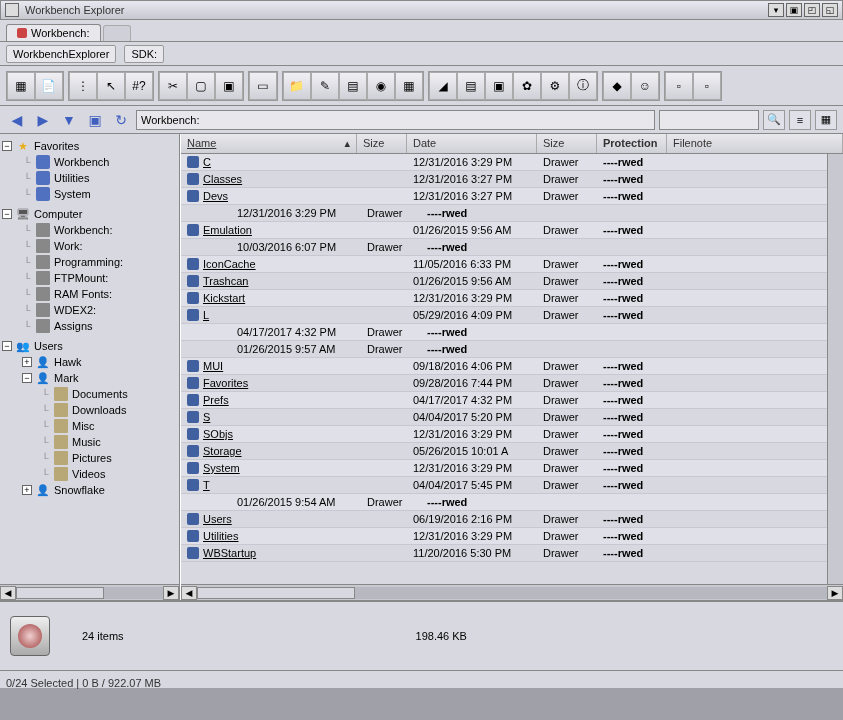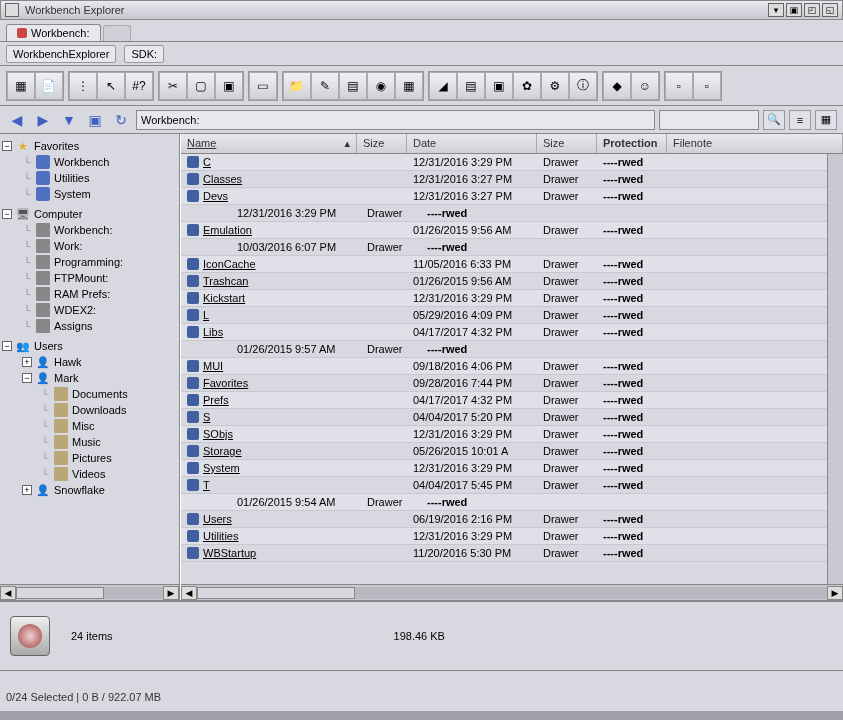--- a/index.html
+++ b/index.html
@@ -53,24 +53,24 @@
 .row:nth-child(odd) { background: #e0e0e8; }
 .row:nth-child(even) { background: #d8d8e0; }
 .row > div { padding: 0 6px; white-space: nowrap; overflow: hidden; }
 .row .col-name { display: flex; align-items: center; gap: 4px; }
 .drawer-ico { width: 12px; height: 12px; background: #4060a0; border-radius: 2px; flex-shrink: 0; }
 .hscroll { height: 16px; background: #c8c8d0; border-top: 1px solid #888; display: flex; align-items: center; }
 .hscroll .arrow { width: 16px; height: 14px; border: 1px solid #888; background: #ddd; display: flex; align-items: center; justify-content: center; font-size: 9px; }
 .hscroll .track { flex: 1; height: 12px; background: #b8b8c0; position: relative; }
 .hscroll .thumb { position: absolute; height: 12px; background: #d8d8e0; border: 1px solid #888; }
 .vscroll { position: absolute; right: 0; top: 20px; bottom: 16px; width: 16px; background: #c8c8d0; border-left: 1px solid #888; }
-.bottom-panel { height: 70px; background: #d8d8e0; border-top: 2px solid #888; display: flex; align-items: center; padding: 0 10px; gap: 21px; }
+.bottom-panel { height: 70px; background: #d8d8e0; border-top: 2px solid #888; display: flex; align-items: center; padding: 0 10px; gap: 32px; }
 .hd-ico { width: 40px; height: 40px; background: linear-gradient(#eee, #aaa); border: 1px solid #666; border-radius: 4px; display: flex; align-items: center; justify-content: center; }
 .hd-ico::after { content: ""; width: 24px; height: 24px; border-radius: 50%; background: radial-gradient(#f0d0d0, #a04040); }
-.status { height: 18px; background: #d8d8e0; border-top: 1px solid #888; padding: 20px 6px; color: #333; }
+.status { height: 18px; background: #d8d8e0; border-top: 1px solid #888; padding: 6px 6px; color: #333; }
 </style>
 </head>
 <body>
 
 <div class="titlebar">
   <div class="close-box"></div>
   <div class="title">Workbench Explorer</div>
   <div class="winbtns">
     <div class="winbtn">▾</div>
     <div class="winbtn">▣</div>
@@ -200,21 +200,21 @@
               <span>Programming:</span>
             </div>
             <div class="tree-item">
               <span class="treeline">└</span>
               <span class="ico drive"></span>
               <span>FTPMount:</span>
             </div>
             <div class="tree-item">
               <span class="treeline">└</span>
               <span class="ico drive"></span>
-              <span>RAM Prefs:</span>
+              <span>RAM Fonts:</span>
             </div>
             <div class="tree-item">
               <span class="treeline">└</span>
               <span class="ico drive"></span>
               <span>WDEX2:</span>
             </div>
             <div class="tree-item">
               <span class="treeline">└</span>
               <span class="ico drive"></span>
               <span>Assigns</span>
@@ -391,24 +391,20 @@
             <span class="drawer-ico"></span>
             <span>L</span>
           </div>
     <div class="col-size"></div>
     <div class="col-date">05/29/2016 4:09 PM</div>
     <div class="col-type">Drawer</div>
     <div class="col-prot">----rwed</div>
     <div class="col-note"></div>
   </div>
         <div class="row">
-    <div class="col-name">
-            <span class="drawer-ico"></span>
-            <span>Libs</span>
-          </div>
     <div class="col-size"></div>
     <div class="col-date">04/17/2017 4:32 PM</div>
     <div class="col-type">Drawer</div>
     <div class="col-prot">----rwed</div>
     <div class="col-note"></div>
   </div>
         <div class="row">
     <div class="col-size"></div>
     <div class="col-date">01/26/2015 9:57 AM</div>
     <div class="col-type">Drawer</div>

